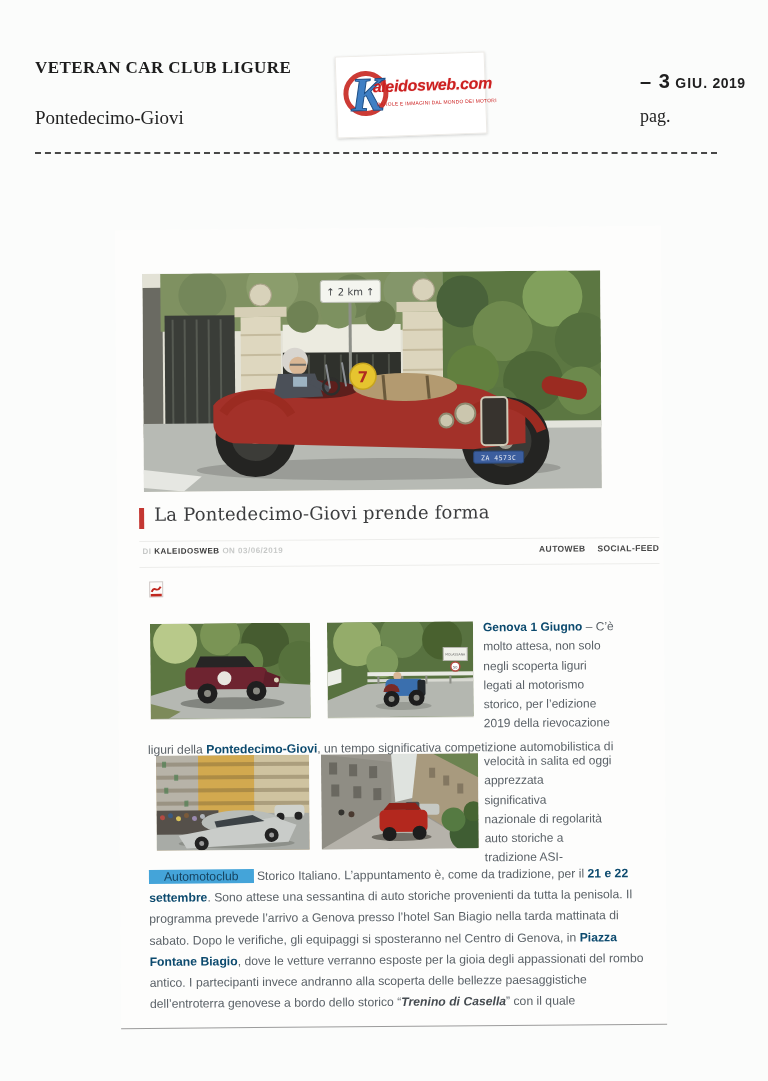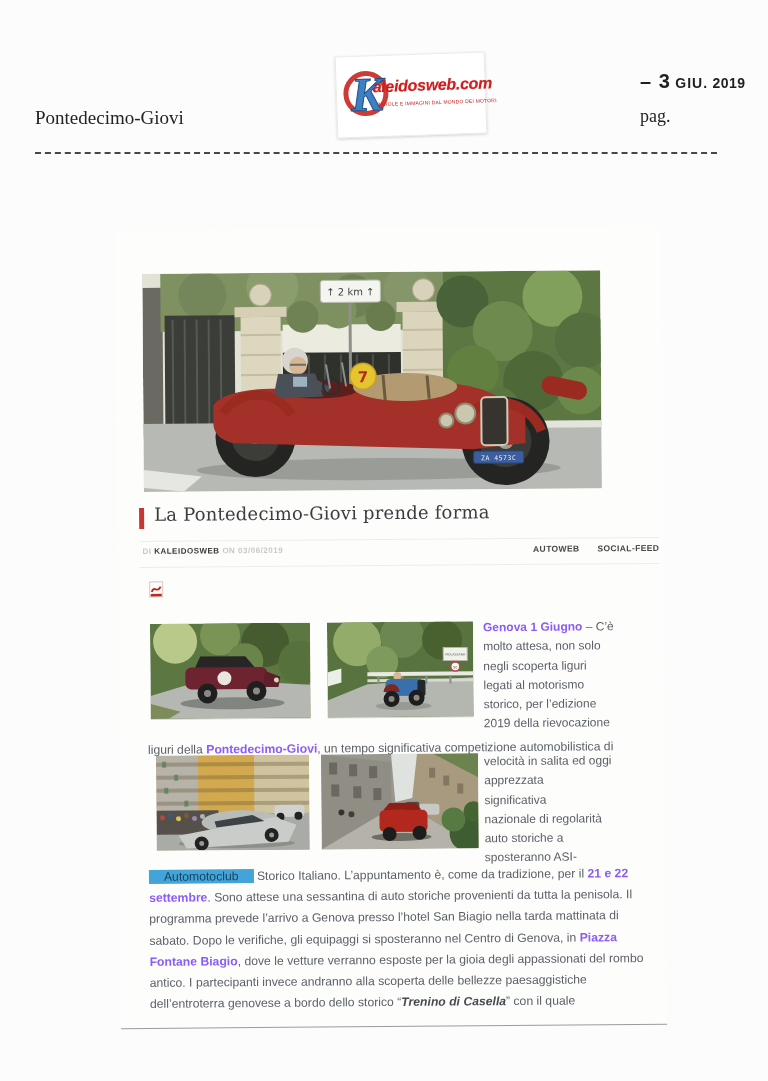--- a/index.html
+++ b/index.html
@@ -40,43 +40,44 @@
   .title{left:37px;top:274px;font-family:"DejaVu Serif",serif;font-size:18px;
          color:#3b3c3e;letter-spacing:.2px;white-space:nowrap;}
   .rule{height:0;border-top:1px solid #ededeb;}
   .r1{left:22px;top:311px;width:520px;}
   .r2{left:22px;top:337px;width:520px;}
   .byline{left:25px;top:317px;font-size:8px;letter-spacing:.5px;white-space:nowrap;}
   .by-light{color:#c7c9c8;font-weight:bold;}
   .by-dark{color:#3a3a3a;font-weight:bold;}
   .cats{left:330px;top:317px;width:212px;text-align:right;font-size:8.5px;
         font-weight:bold;color:#474747;letter-spacing:.4px;white-space:nowrap;}
-  .cats span{margin-left:15px;}
+  .cats span{margin-left:9px;}
   .pdf{left:30px;top:351px;width:18px;height:18px;}
 
   .thumb1{left:32px;top:394px;width:160px;height:96px;}
   .thumb2{left:209px;top:394px;width:146px;height:96px;}
   .thumb3{left:37px;top:526px;width:153px;height:95px;}
   .thumb4{left:202px;top:526px;width:157px;height:95px;}
 
   .coltext{font-size:12px;line-height:19.3px;color:#5a6167;white-space:nowrap;}
   .col1{left:365px;top:391px;}
   .col2{left:365px;top:525px;}
   .bridge{left:29px;top:513px;font-size:12.2px;color:#5a6167;white-space:nowrap;}
   .para{left:29px;top:637px;font-size:12.2px;line-height:21.2px;color:#5a6167;}
   .tline{white-space:nowrap;}
-  .b{font-weight:bold;color:#8b5cf6;}
+  .b{font-weight:bold;color:#0c4a6e;}
   .bi{font-weight:bold;font-style:italic;color:#454b50;}
   .hl{background:#44a4d9;color:#16435f;padding:0 15px;}
 </style>
 </head>
 <body>
 
 <div class="abs" style="inset:0">
 
+  <div class="abs org">VETERAN CAR CLUB LIGURE</div>
   <div class="abs subject">Pontedecimo-Giovi</div>
 
   <div class="abs logo-label">
     <svg class="abs logo-k" viewBox="0 0 58 62">
       <circle cx="27" cy="31" r="20" fill="none" stroke="#cc3b35" stroke-width="5"></circle>
       <text x="12" y="48" font-size="48" font-style="italic" font-weight="bold" fill="#3f7fc4" stroke="#1e4f86" stroke-width="1" font-family="Liberation Serif, serif">K</text>
     </svg>
     <div class="abs logo-word">aleidosweb.com</div>
     <div class="abs logo-tag">PAROLE E IMMAGINI DAL MONDO DEI MOTORI</div>
   </div>
@@ -358,21 +359,21 @@
         <div class="tline"><span>storico, per l’edizione</span></div>
         <div class="tline"><span>2019 della rievocazione</span></div>
       </div>
     <div class="abs bridge"><span>liguri della </span><span class="b">Pontedecimo-Giovi</span><span>, un tempo significativa competizione automobilistica di</span></div>
     <div class="abs coltext col2">
         <div class="tline"><span>velocità in salita ed oggi</span></div>
         <div class="tline"><span>apprezzata</span></div>
         <div class="tline"><span>significativa</span></div>
         <div class="tline"><span>nazionale di regolarità</span></div>
         <div class="tline"><span>auto storiche a</span></div>
-        <div class="tline"><span>sposteranno ASI-</span></div>
+        <div class="tline"><span>tradizione ASI-</span></div>
       </div>
     <div class="abs para">
         <div class="tline"><span class="hl">Automotoclub</span><span> Storico Italiano. L’appuntamento è, come da tradizione, per il </span><span class="b">21 e 22</span></div>
         <div class="tline"><span class="b">settembre</span><span>. Sono attese una sessantina di auto storiche provenienti da tutta la penisola. Il</span></div>
         <div class="tline"><span>programma prevede l’arrivo a Genova presso l’hotel San Biagio nella tarda mattinata di</span></div>
         <div class="tline"><span>sabato. Dopo le verifiche, gli equipaggi si sposteranno nel Centro di Genova, in </span><span class="b">Piazza</span></div>
         <div class="tline"><span class="b">Fontane Biagio</span><span>, dove le vetture verranno esposte per la gioia degli appassionati del rombo</span></div>
         <div class="tline"><span>antico. I partecipanti invece andranno alla scoperta delle bellezze paesaggistiche</span></div>
         <div class="tline"><span>dell’entroterra genovese a bordo dello storico “</span><span class="bi">Trenino di Casella</span><span>” con il quale</span></div>
       </div>

